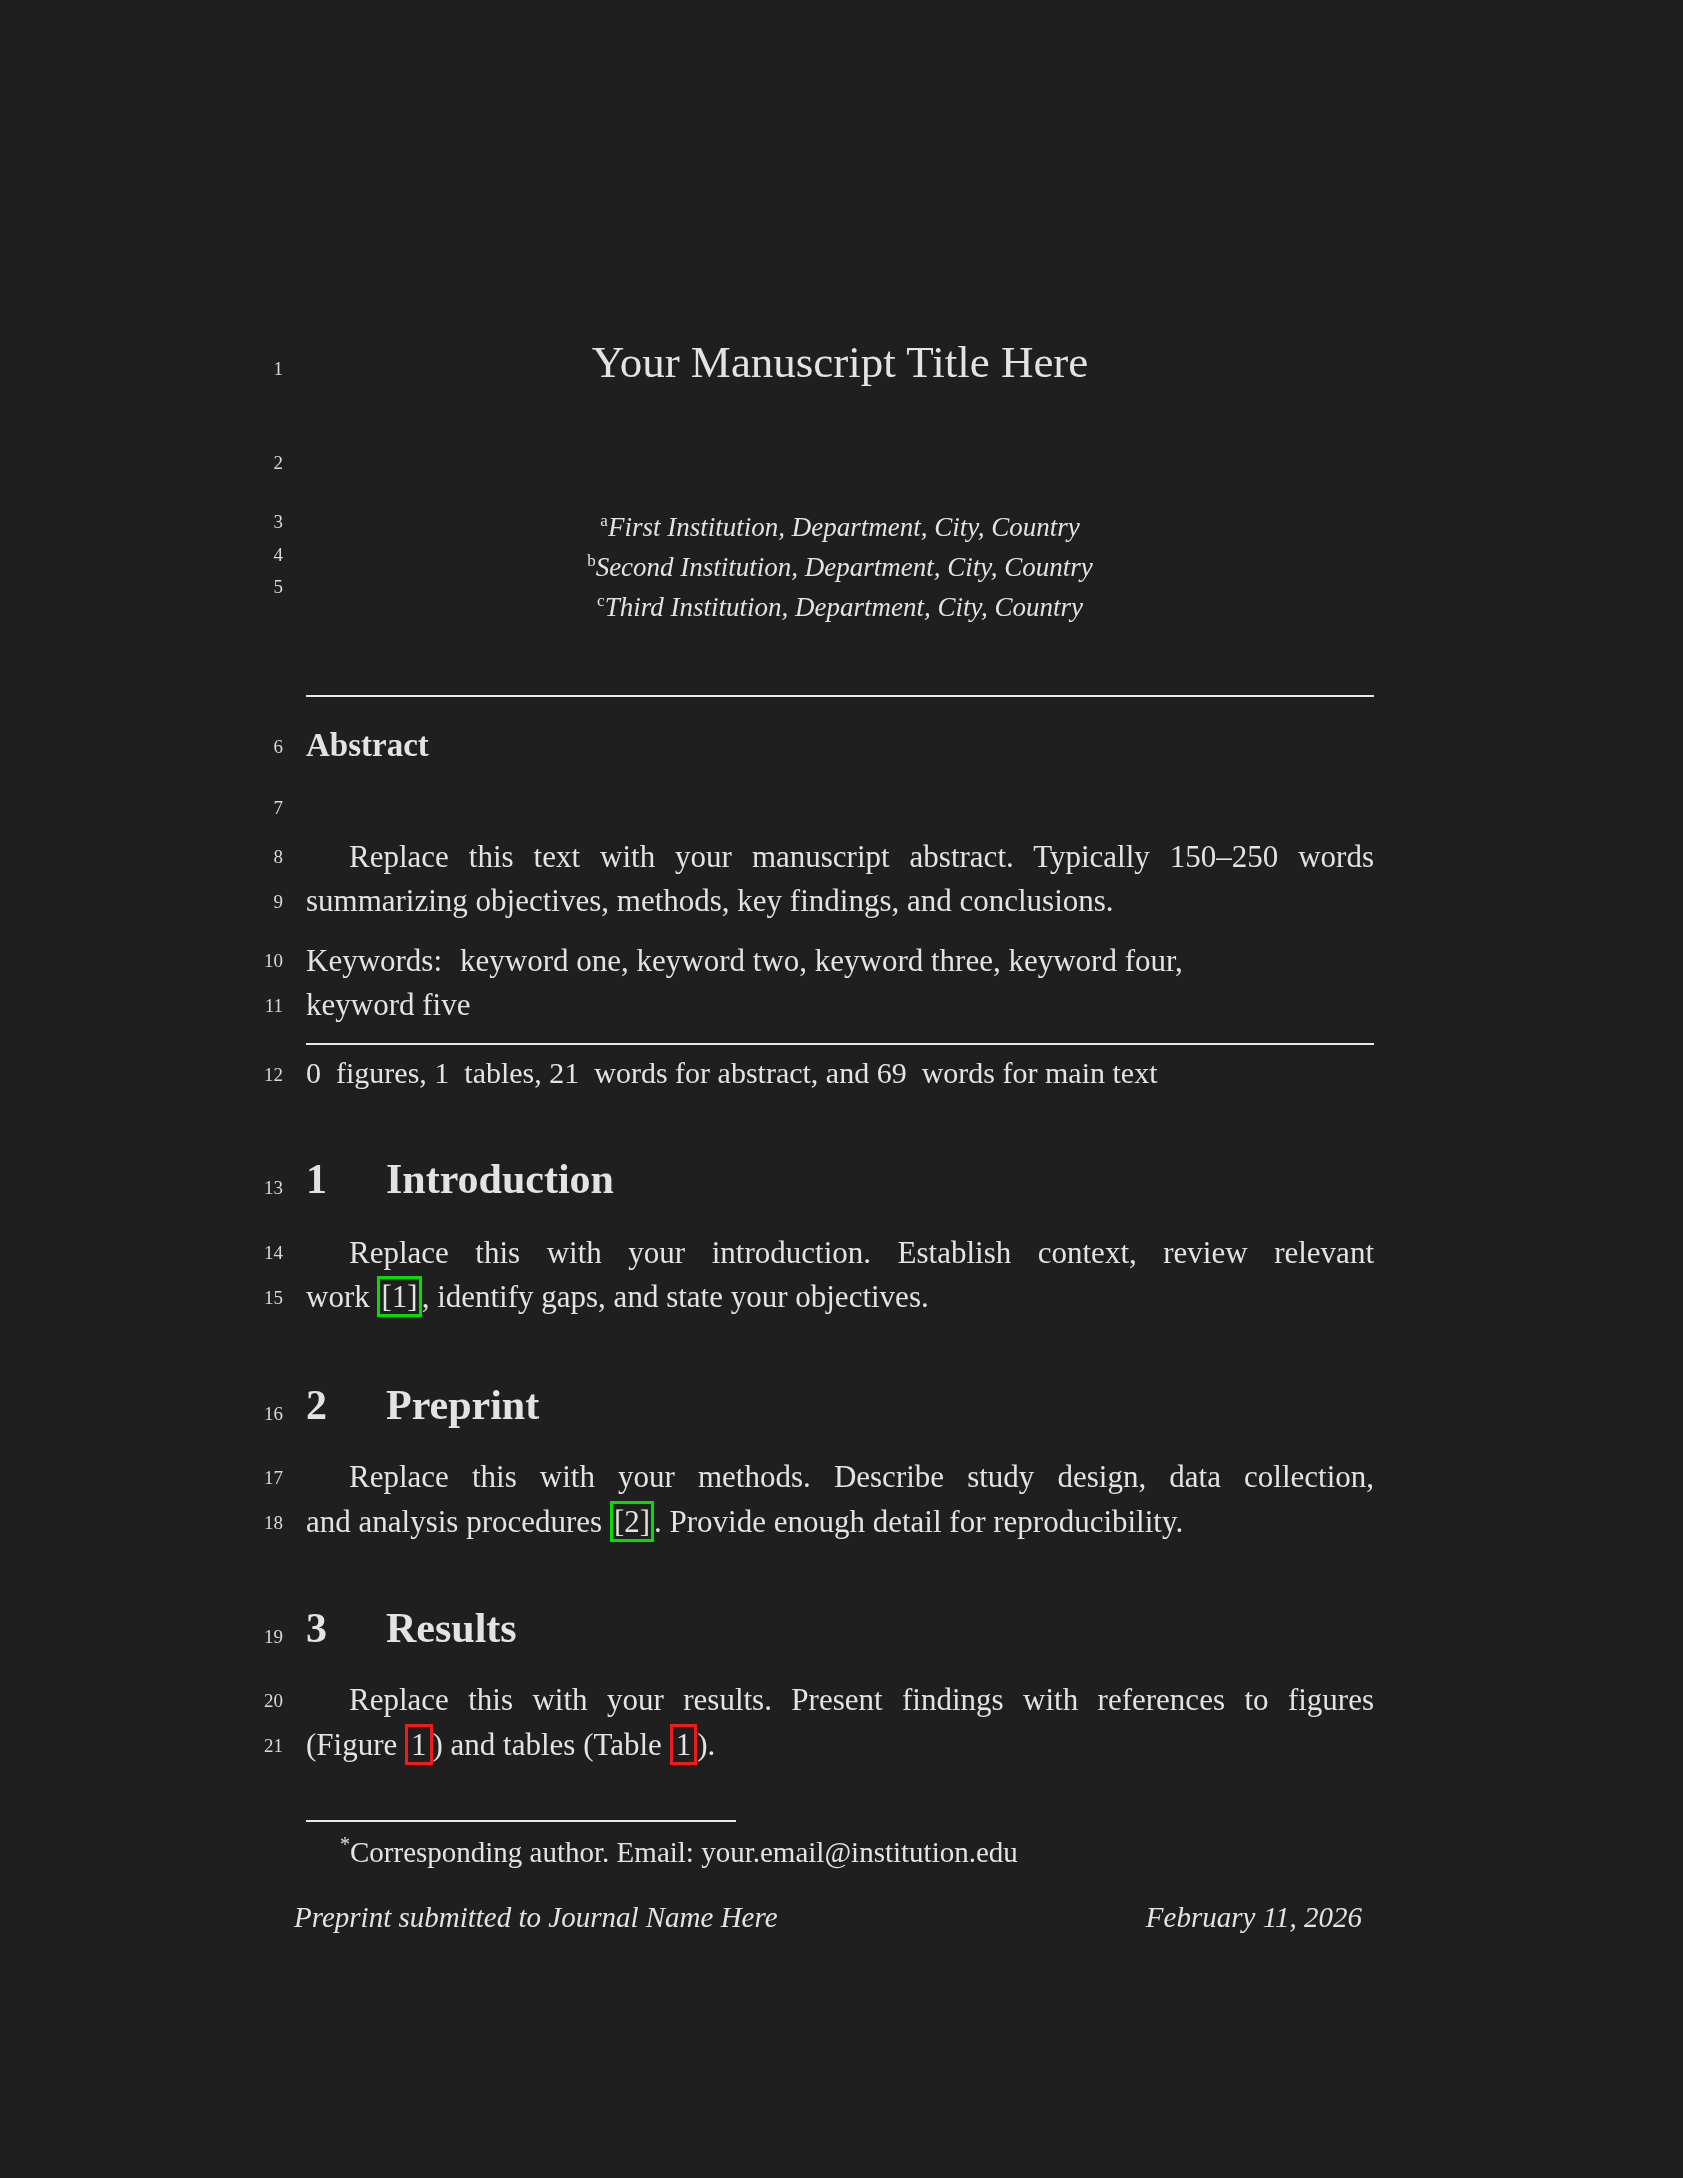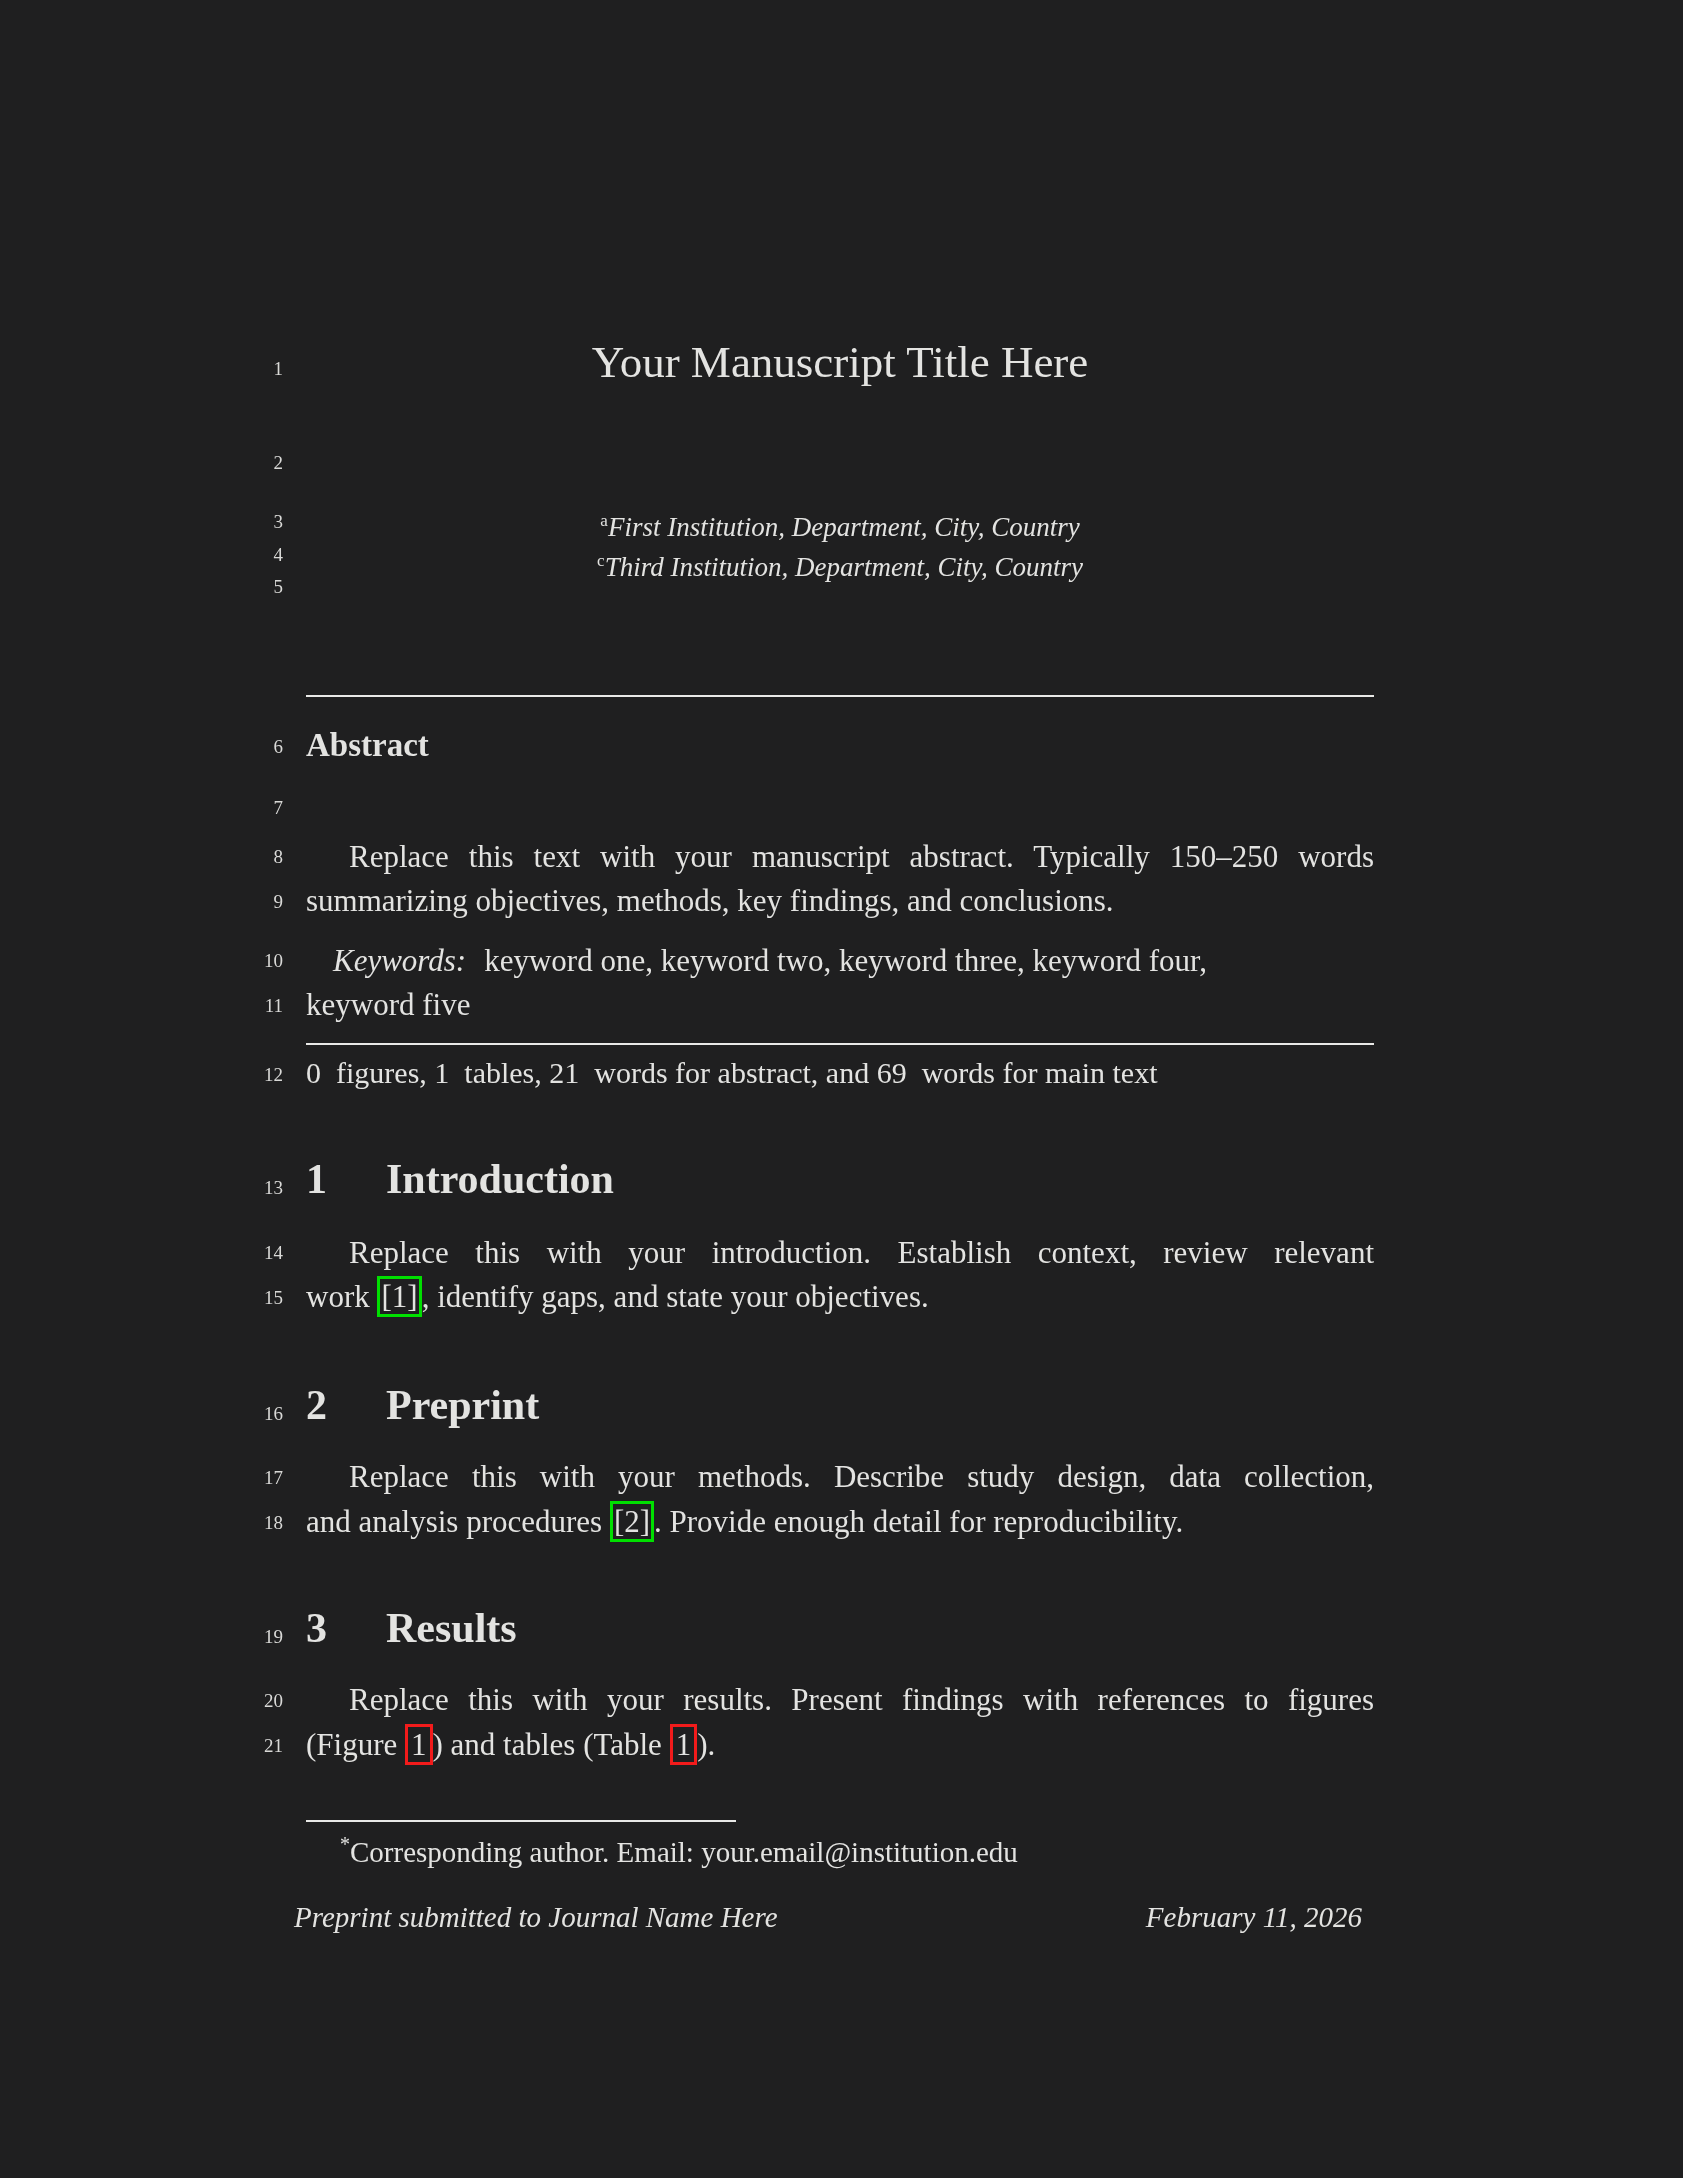--- a/index.html
+++ b/index.html
@@ -14,21 +14,21 @@
     font-size:19px;color:#d9d9d7;line-height:1;
   }
   
   .bodyline{
     position:absolute;left:306px;width:1068px;font-size:31px;line-height:40px;
     box-sizing:border-box;color:#e3e3e1;
   }
   .indent{padding-left:43px;}
   .just{text-align:justify;text-align-last:justify;}
   .pre{white-space:pre-wrap;}
-  .seg-itg{font-style:italic;margin-right:18px;margin-left:27px;}
+  .seg-itg{margin-right:18px;}
   .seg-cite{border:3px solid #00df00;padding:0 1px;}
   .seg-ref{border:3px solid #f21b1b;padding:0 3px;}
   .title{
     position:absolute;top:338px;left:306px;width:1068px;text-align:center;
     font-size:45px;line-height:1.1;
   }
   .authors{
     position:absolute;top:442px;left:306px;width:1068px;text-align:center;
     font-size:34px;line-height:1.1;
   }
@@ -87,20 +87,21 @@
       <span class="lineno" style="top: 1627px;">19</span>
       <span class="lineno" style="top: 1691px;">20</span>
       <span class="lineno" style="top: 1736px;">21</span>
     </div>
 
   <div class="title">Your Manuscript Title Here</div>
 
 
   <div class="affils">
     <div><sup>a</sup><span>First Institution, Department, City, Country</span></div>
+    <div><sup>b</sup><span>Second Institution, Department, City, Country</span></div>
     <div><sup>c</sup><span>Third Institution, Department, City, Country</span></div>
   </div>
 
   <div class="rule rule-abstract-top"></div>
 
   <div class="abstract-head">Abstract</div>
 
   <div id="body-lines">
       <div class="bodyline indent just" style="top: 837px;"><span>Replace this text with your manuscript abstract. Typically 150–250 words</span></div>
       <div class="bodyline" style="top: 881px;"><span>summarizing objectives, methods, key findings, and conclusions.</span></div>

